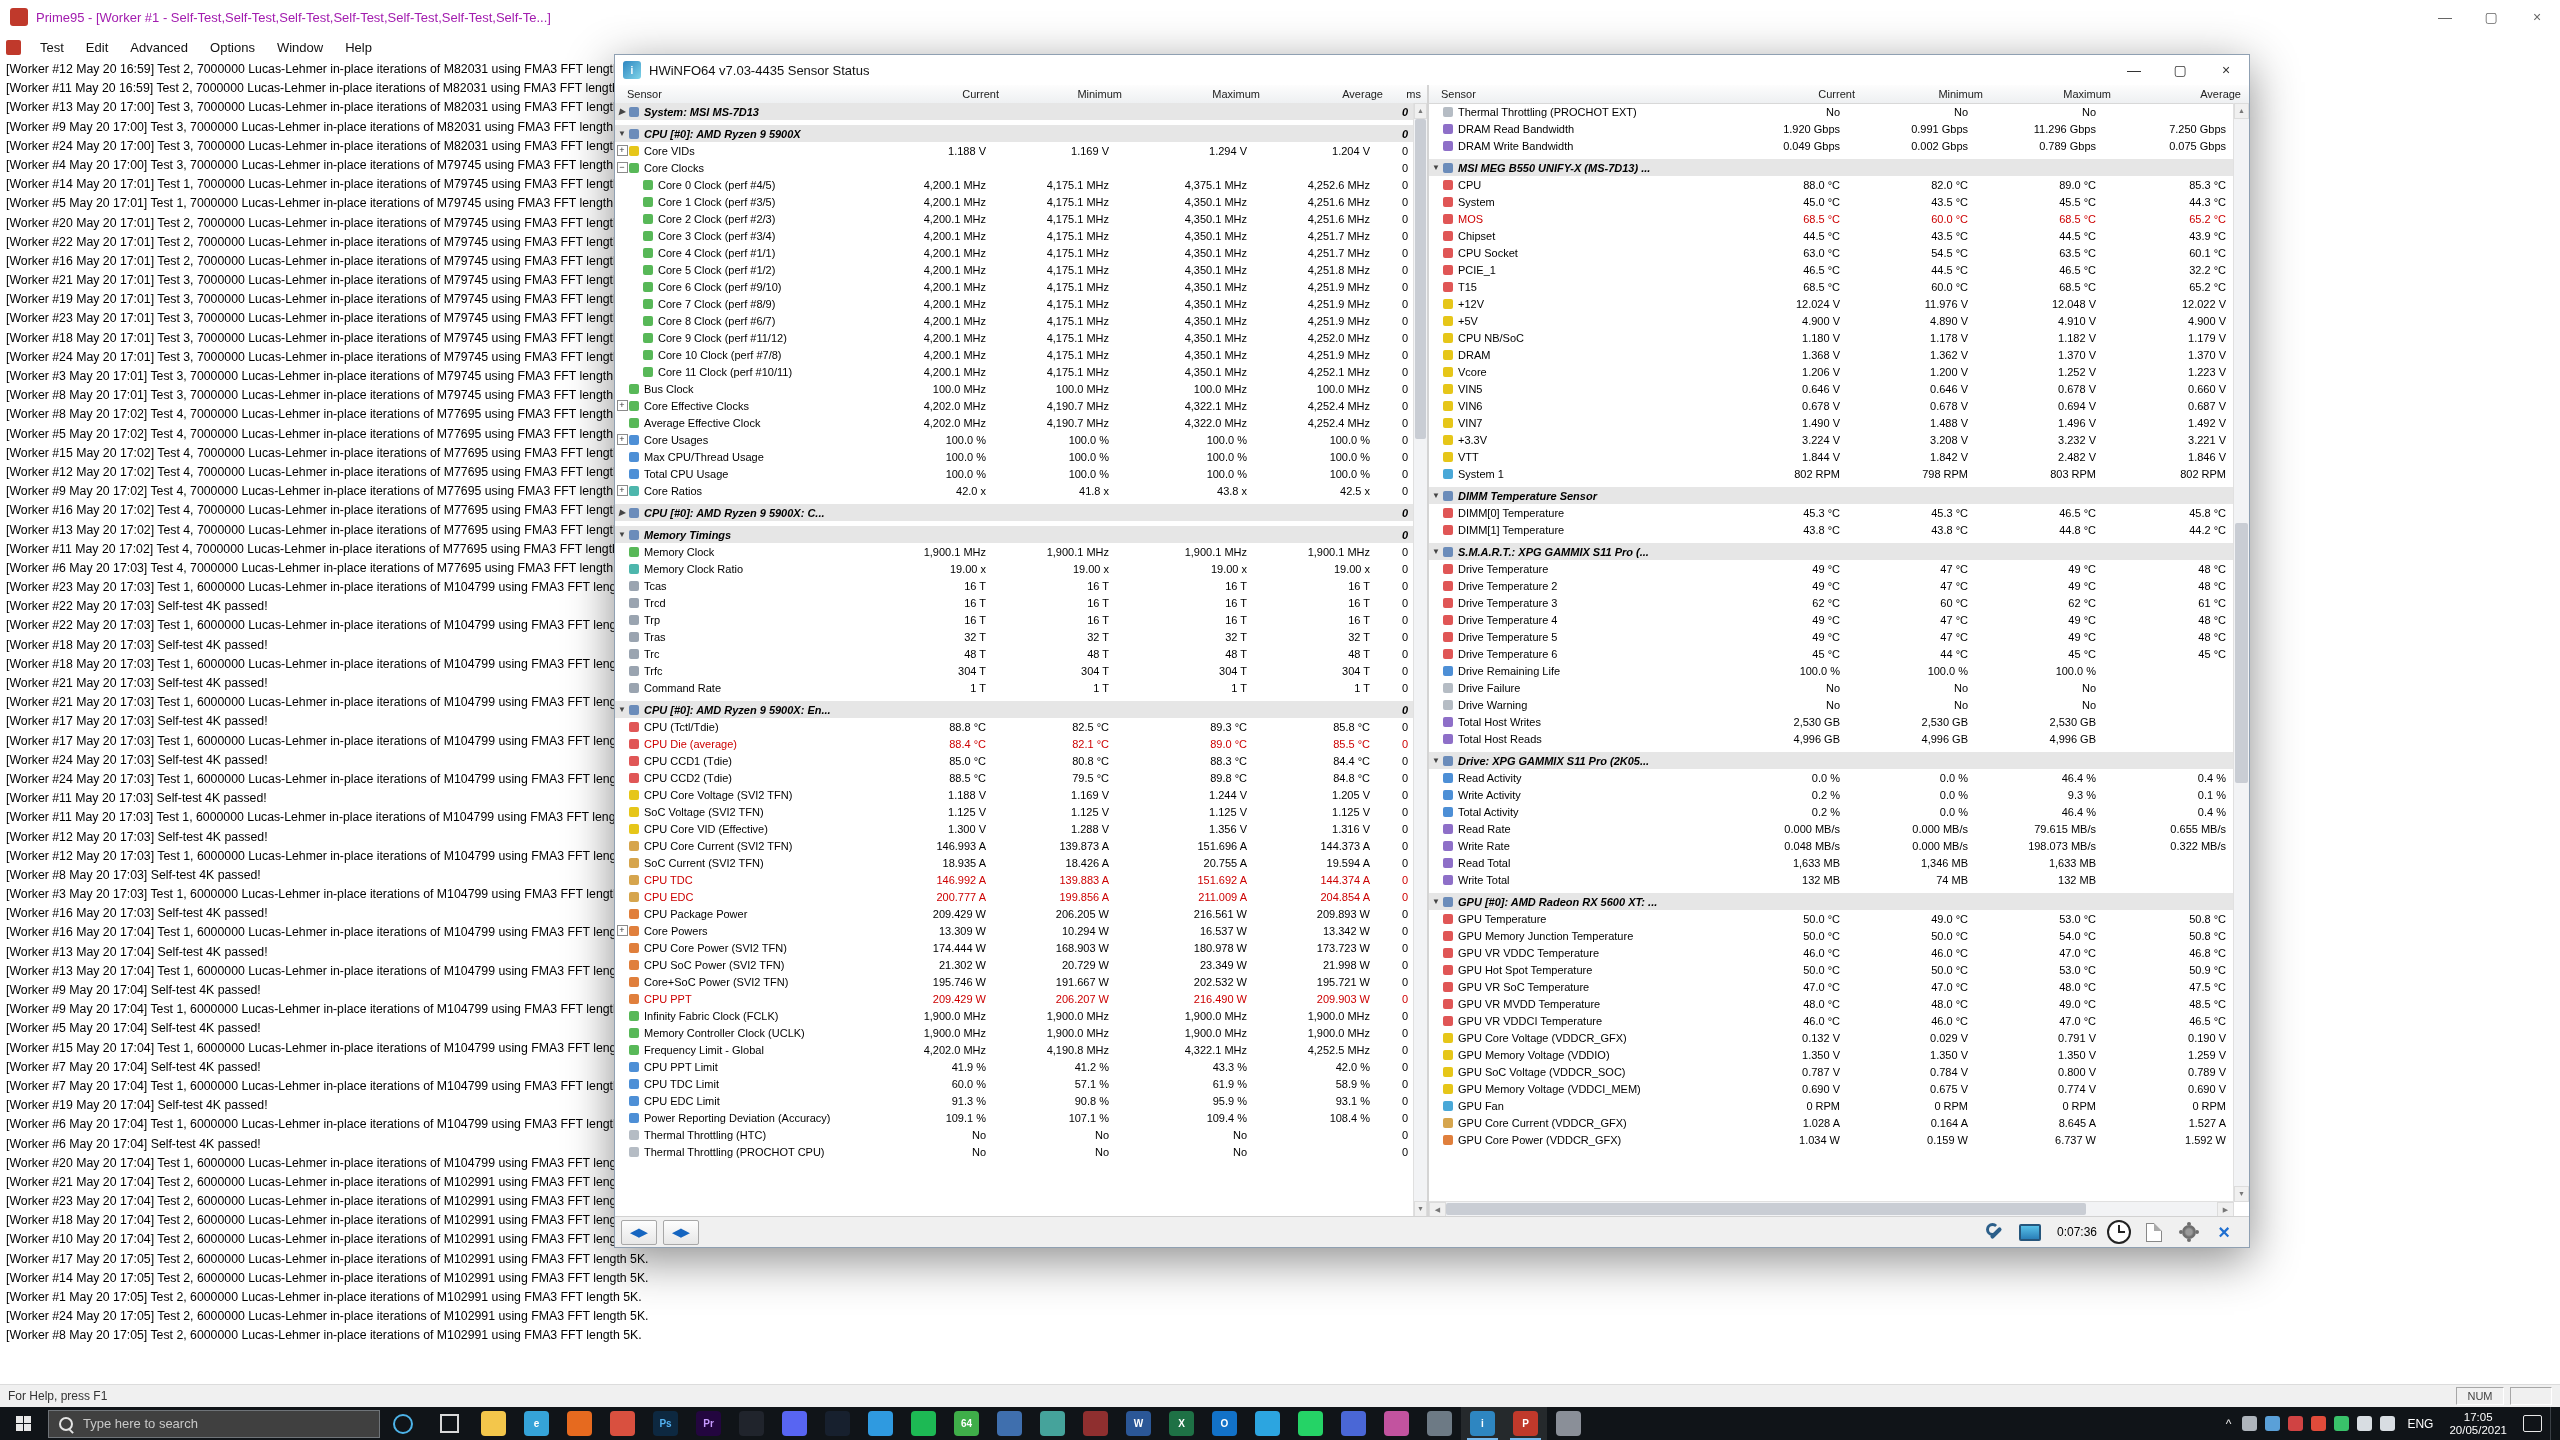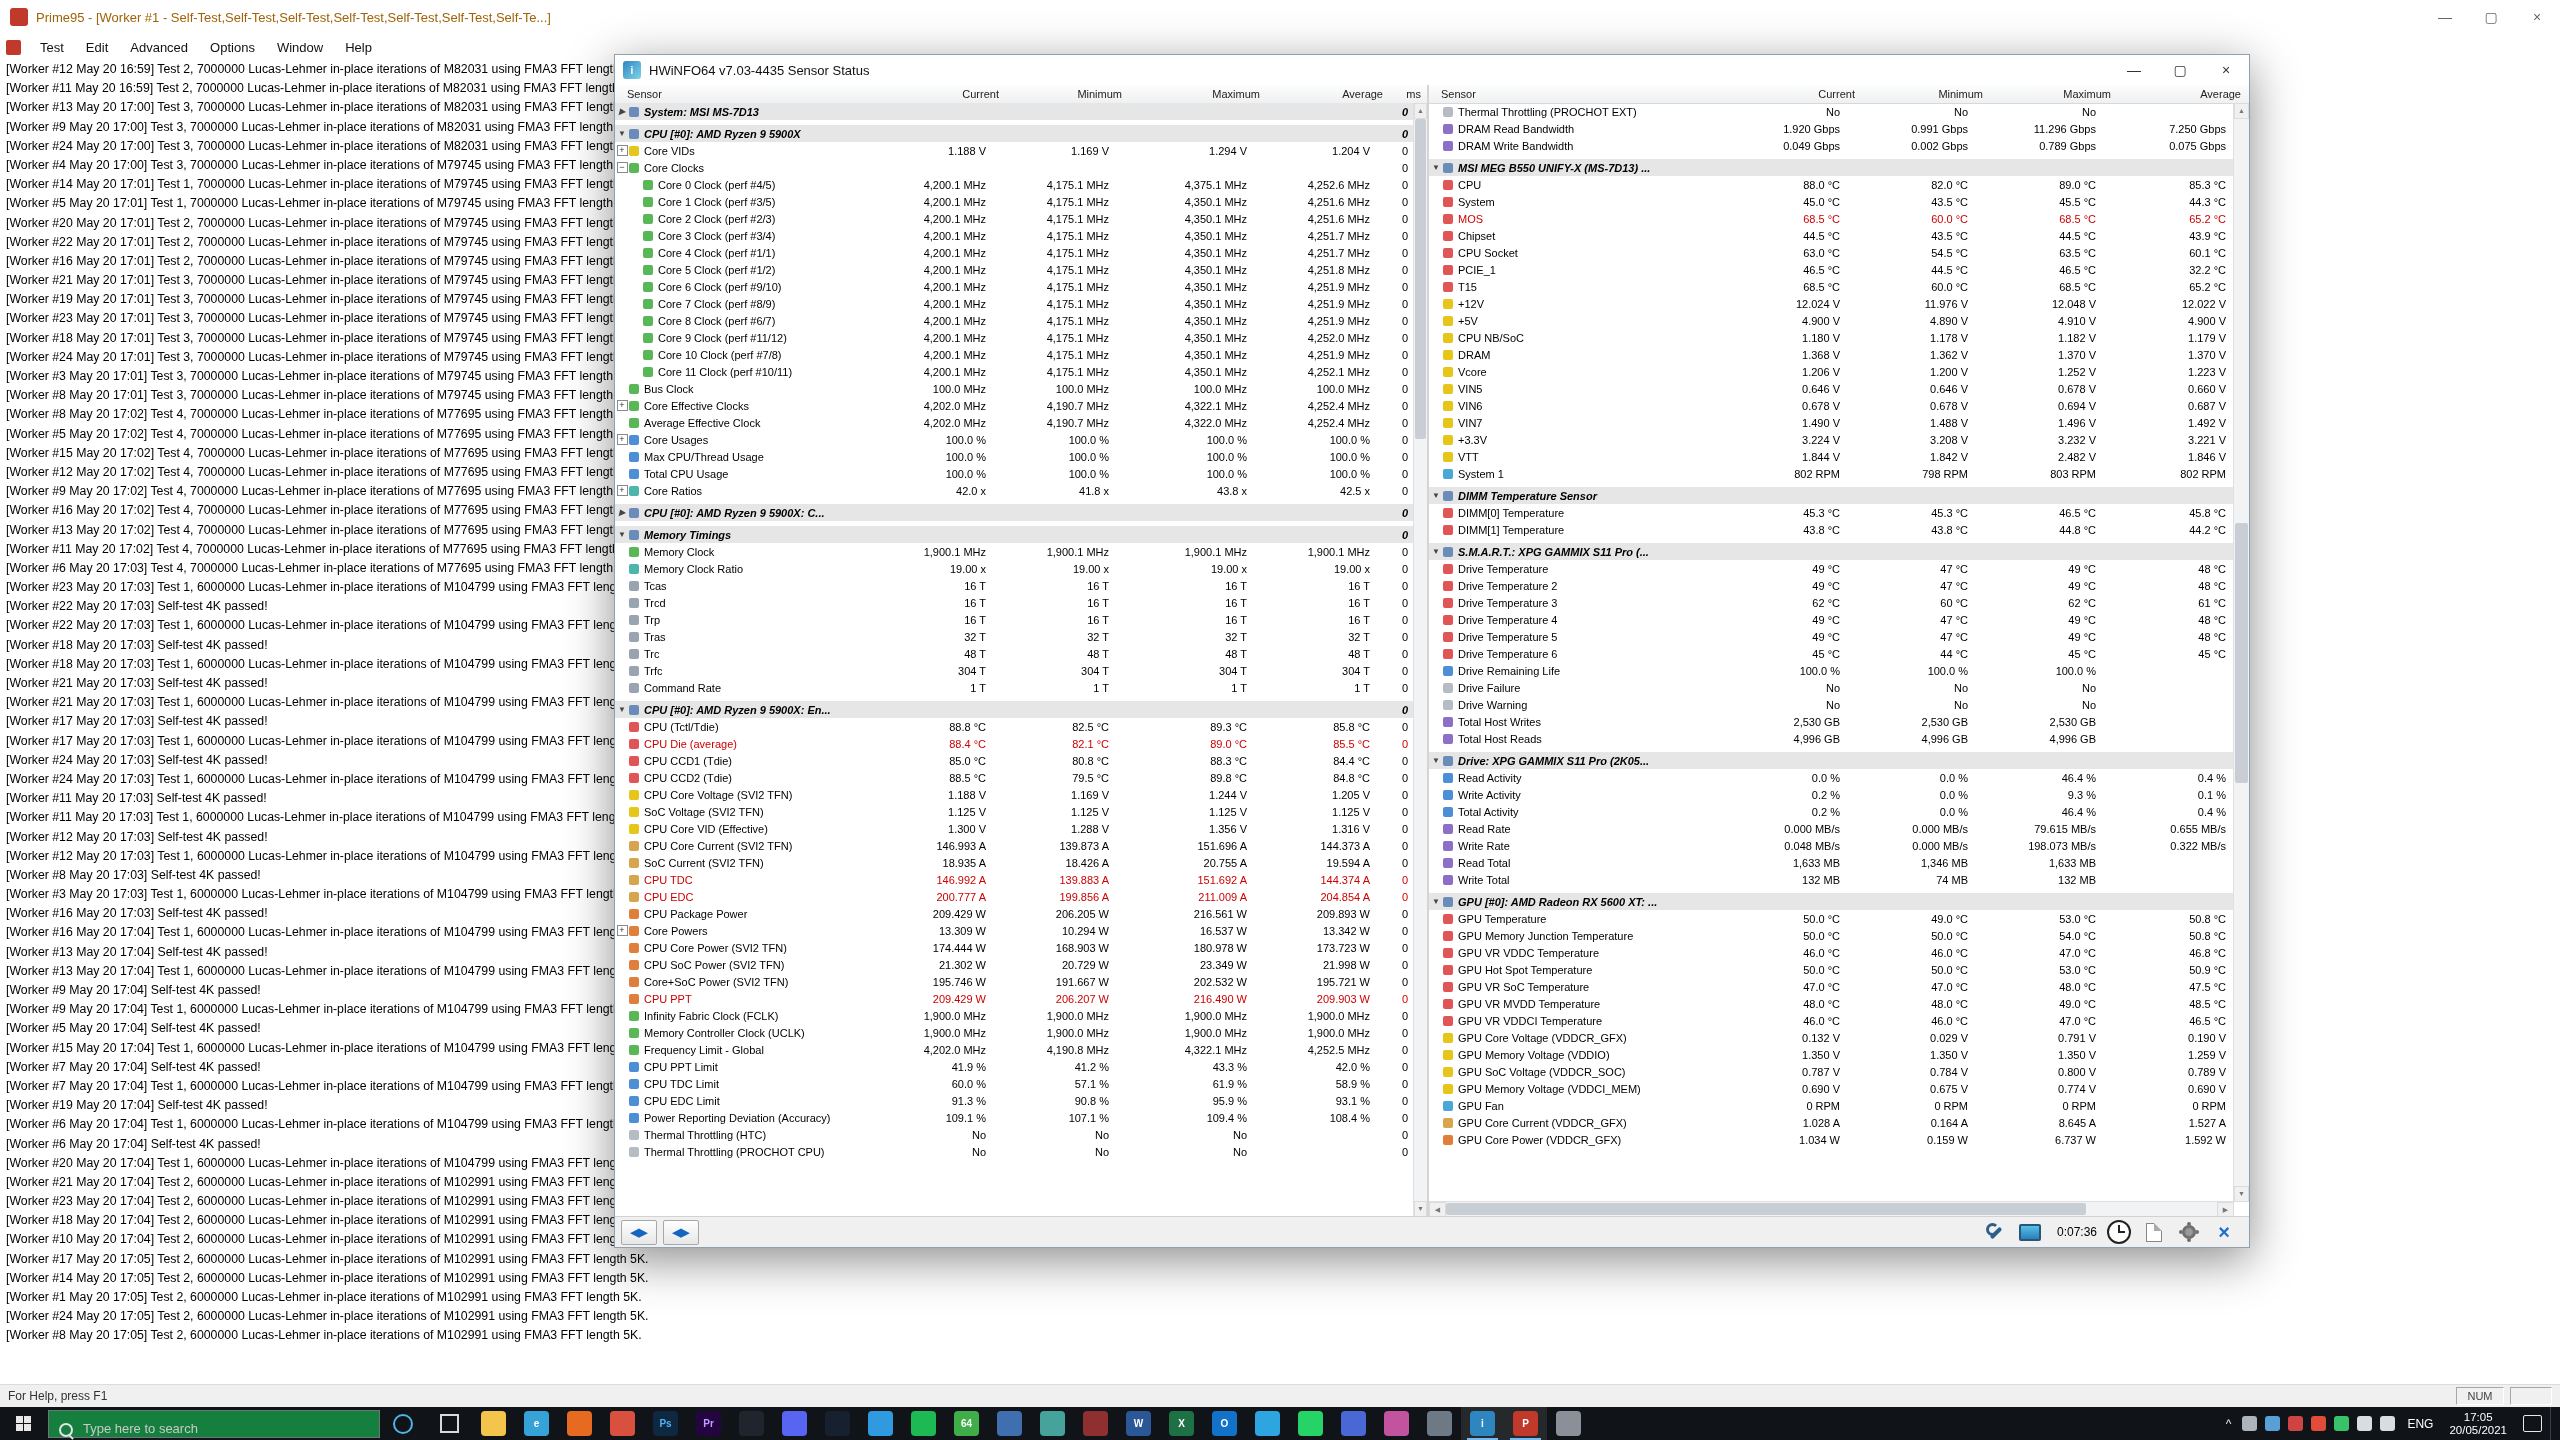--- a/index.html
+++ b/index.html
@@ -4,21 +4,21 @@
 <style>
   html,body{margin:0;padding:0;background:#fff;}
   #screen{position:relative;width:2560px;height:1440px;overflow:hidden;
     font-family:"Liberation Sans",sans-serif;background:#fff;}
 
   
   #p95-title{position:absolute;top:0;left:0;right:0;height:34px;background:#ffffff;
     border-bottom:1px solid #e3e3e3;display:flex;align-items:center;}
   .p95-appicon{width:18px;height:18px;background:#c0392b;border-radius:3px;margin:0 8px 0 10px;
     display:flex;align-items:center;justify-content:center;color:#fff;font-size:10px;font-weight:bold;}
-  #p95-title-text{font-size:13px;color:#a16207;}
+  #p95-title-text{font-size:13px;color:#a21caf;}
   .win-ctrls{position:absolute;right:0;top:0;height:100%;display:flex;}
   .win-ctrl{width:46px;height:100%;display:flex;align-items:center;justify-content:center;
     font-size:14px;color:#666;}
   #p95-menu{position:absolute;top:34px;left:0;right:0;height:26px;background:#fff;
     border-bottom:1px solid #e8e8e8;display:flex;align-items:center;font-size:13px;color:#111;}
   .p95-child-icon{width:15px;height:15px;background:#c0392b;border-radius:2px;margin:0 8px 0 6px;}
   .menu-item{padding:0 11px;height:100%;display:flex;align-items:center;}
   #p95-log{position:absolute;top:60px;bottom:55px;left:0;right:0;overflow:hidden;background:#fff;}
   .logline{height:19.2px;line-height:19.2px;font-size:12.3px;color:#000;white-space:nowrap;padding-left:6px;}
   #p95-status{position:absolute;bottom:33px;left:0;right:0;height:22px;background:#f0f0f0;
@@ -103,22 +103,22 @@
   .gearico{width:14px;height:14px;border-radius:50%;background:radial-gradient(#9a9a9a 3px,#6e6e6e 5px);
     box-shadow:0 -8px 0 -5px #6e6e6e,0 8px 0 -5px #6e6e6e,-8px 0 0 -5px #6e6e6e,8px 0 0 -5px #6e6e6e;}
   .closex{font-size:20px;font-weight:bold;color:#1f6fd0;line-height:20px;}
 
   
   #taskbar{position:absolute;left:0;right:0;bottom:0;height:33px;background:#101418;
     display:flex;align-items:center;z-index:50;}
   .tb-btn{width:46px;height:33px;display:flex;align-items:center;justify-content:center;flex:none;}
   .winlogo{display:grid;grid-template-columns:7px 7px;grid-template-rows:7px 7px;gap:1px;}
   .winlogo span{background:#e8e8e8;}
-  #search-box{width:330px;height:26px;margin-left:2px;background:#15803d;border:1px solid #6f7479;
-    display:flex;align-items:flex-end;flex:none;}
+  #search-box{width:330px;height:26px;margin-left:2px;background:#404040;border:1px solid #6f7479;
+    display:flex;align-items:center;flex:none;}
   .magico{width:10px;height:10px;border:2px solid #e4e4e4;border-radius:50%;position:relative;margin:0 8px 0 10px;}
   .magico::after{content:"";position:absolute;left:9px;top:9px;width:2px;height:6px;background:#e4e4e4;transform:rotate(-45deg);}
   #search-input{background:transparent;border:none;outline:none;color:#d8d8d8;font-size:13px;
     font-family:"Liberation Sans",sans-serif;width:250px;}
   #search-input::placeholder{color:#c9c9c9;}
   .cortana-ring{width:16px;height:16px;border:2px solid #4db3e8;border-radius:50%;}
   .taskview-ico{width:15px;height:15px;border:2px solid #d9d9d9;}
   .tb-app{width:43px;height:33px;display:flex;align-items:center;justify-content:center;position:relative;flex:none;}
   .tb-app.active{background:rgba(255,255,255,.09);}
   .tb-app.active::after{content:"";position:absolute;bottom:0;left:6px;right:6px;height:2px;background:#76b9ed;}

